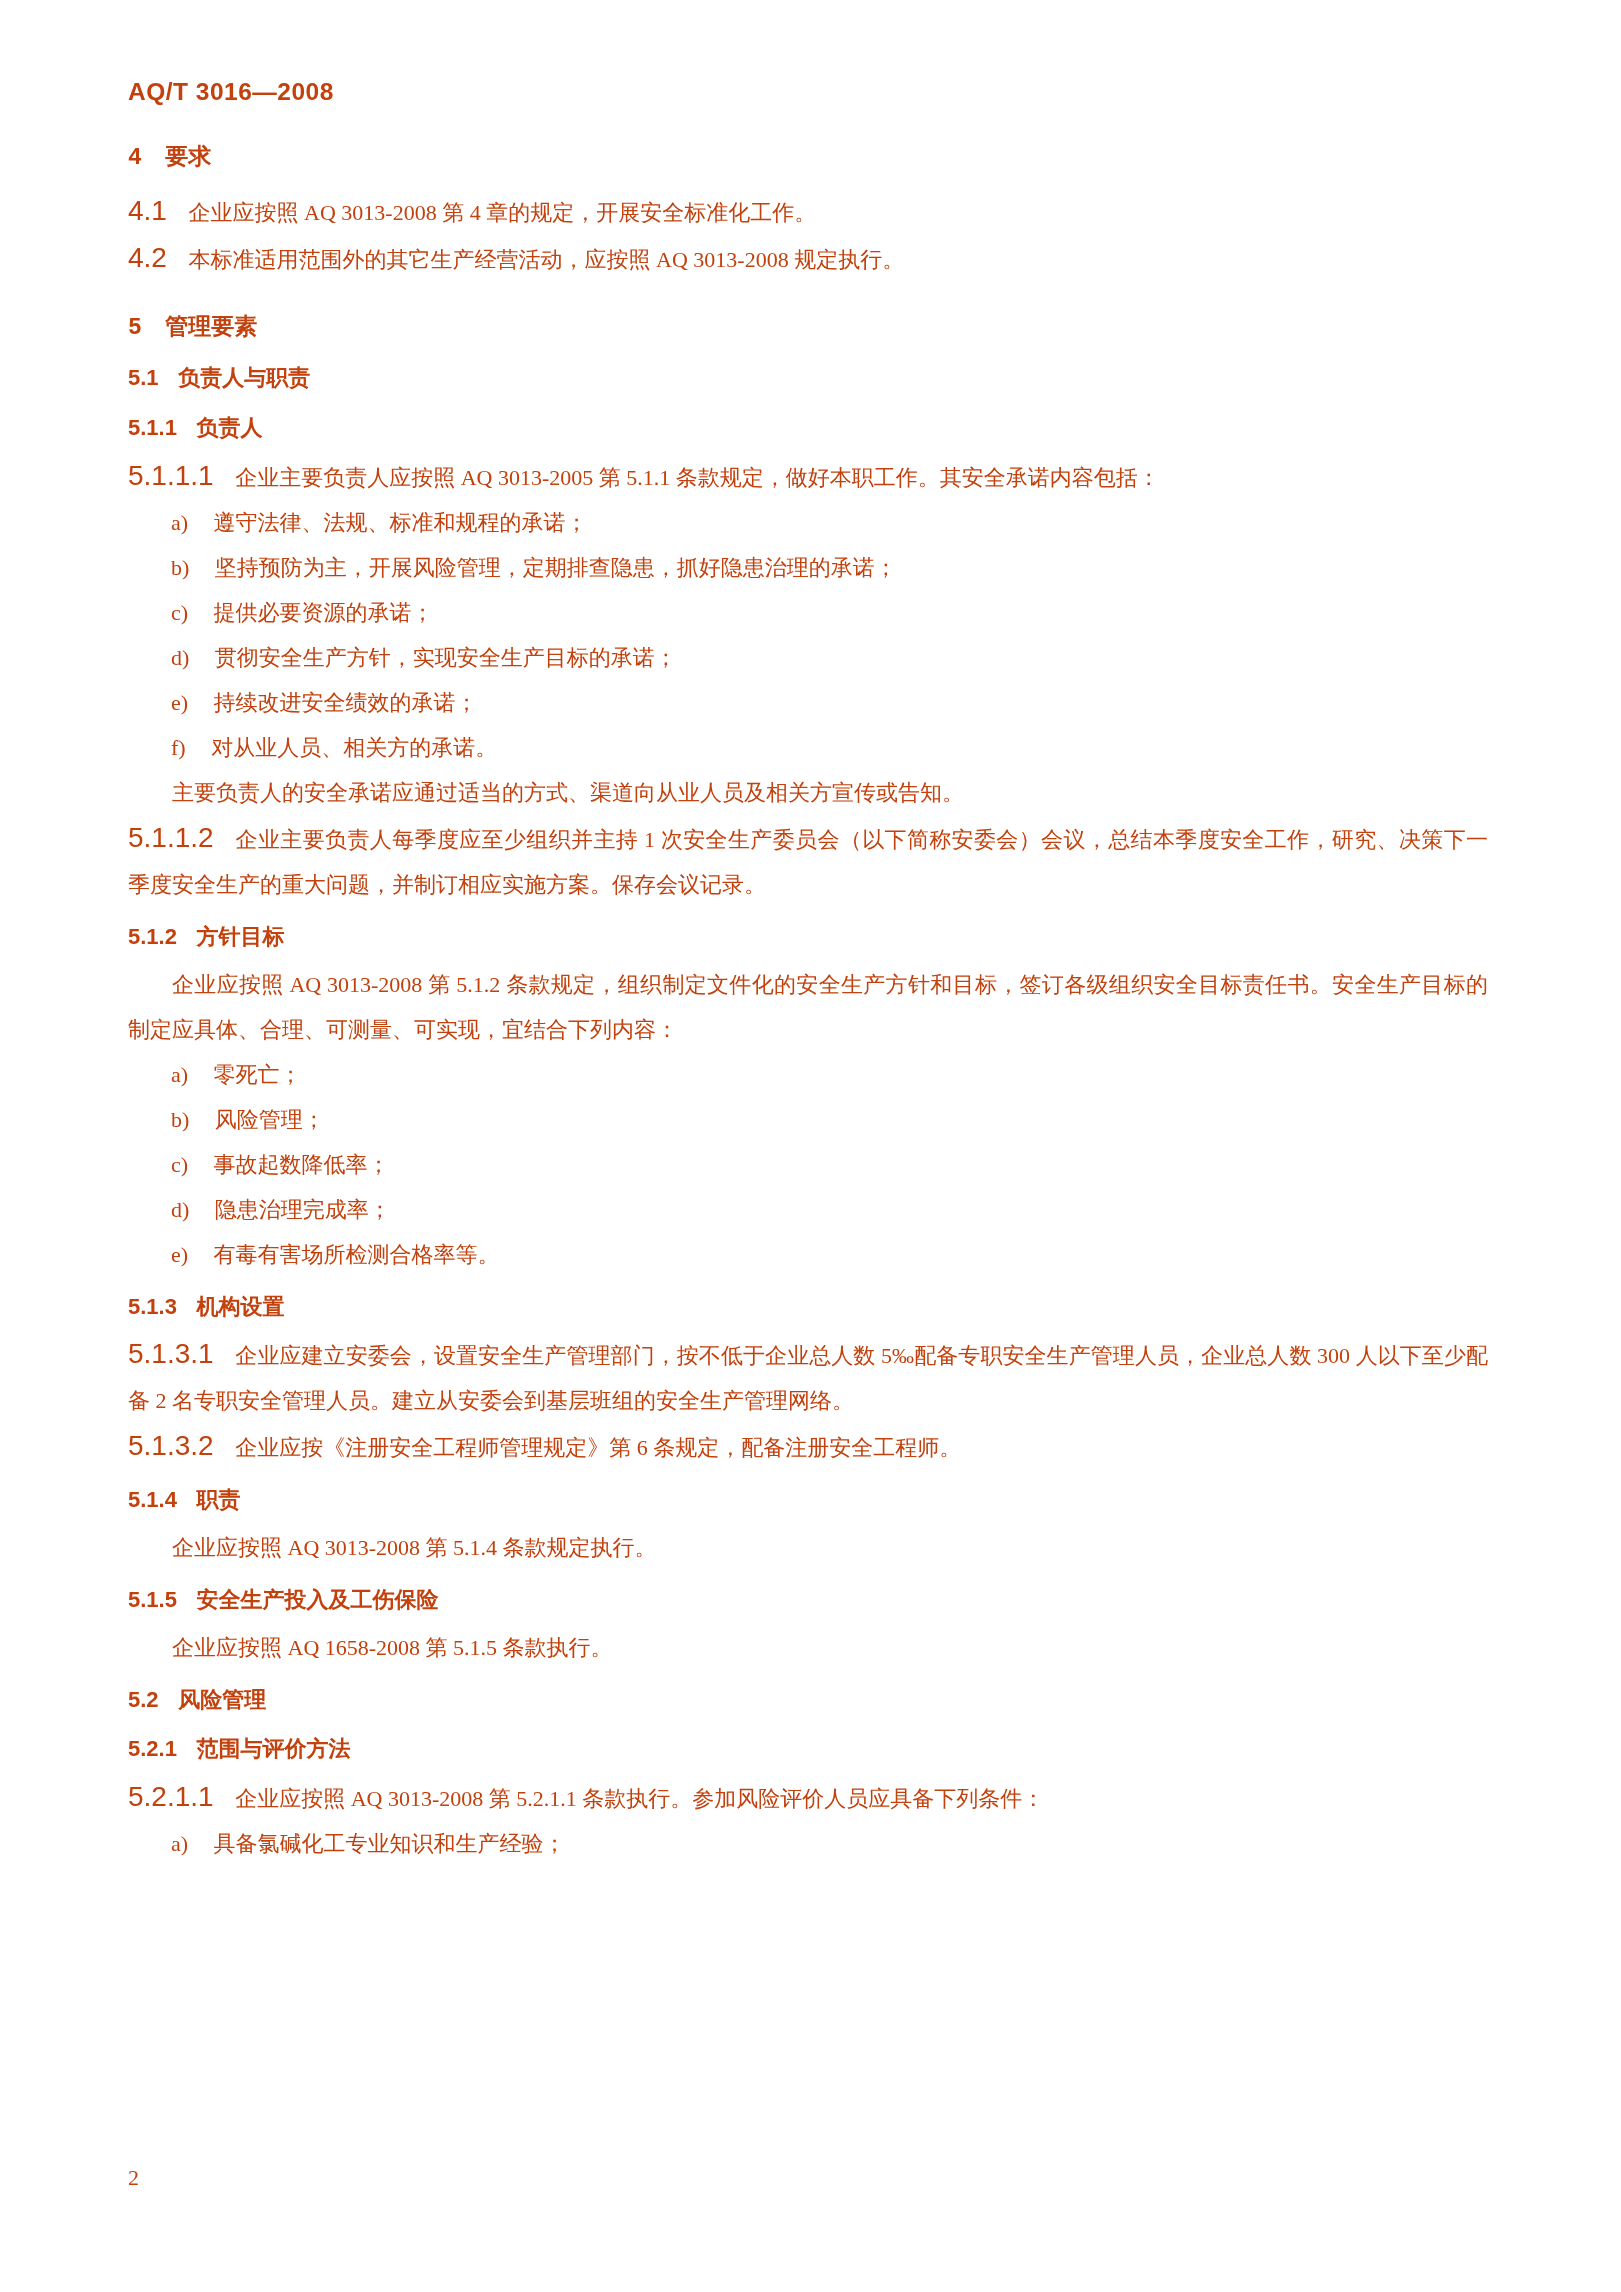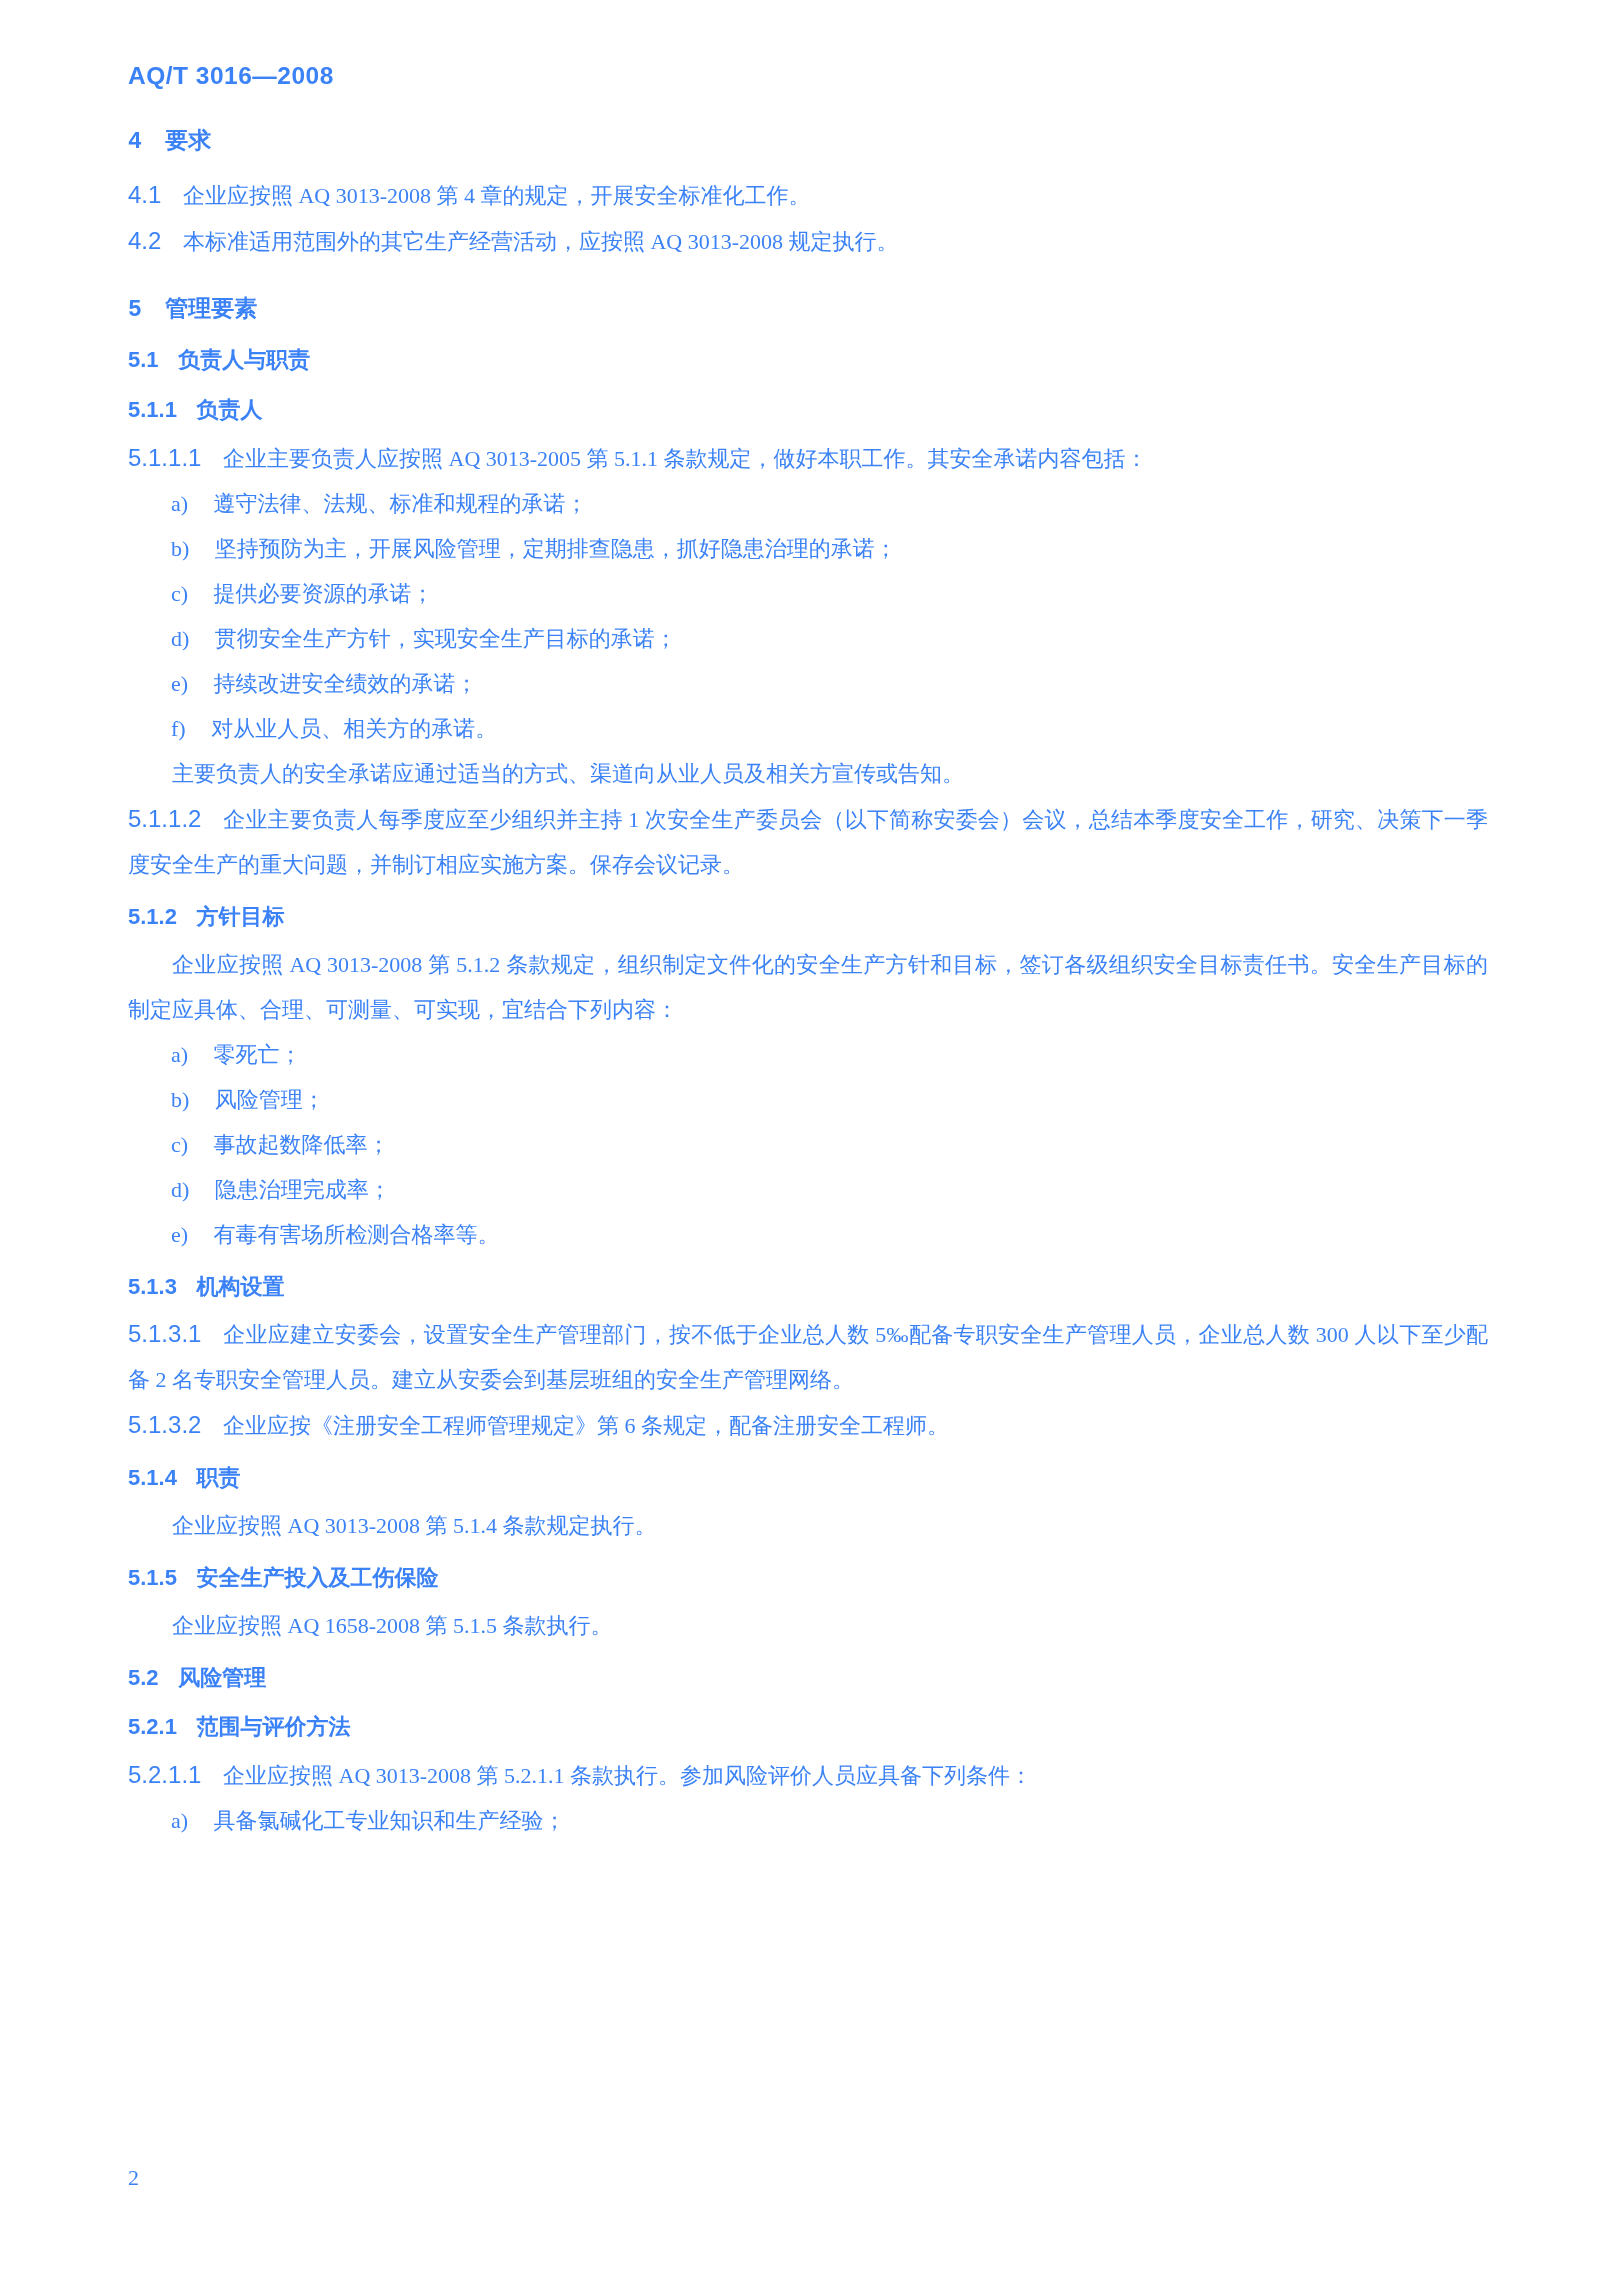--- a/index.html
+++ b/index.html
@@ -6,22 +6,22 @@
     margin: 0;
     padding: 0;
     background: #ffffff;
   }
   .page {
     position: relative;
     width: 1621px;
     height: 2293px;
     background: #ffffff;
     box-sizing: border-box;
-    padding: 62px 133px 0 128px;
-    color: #3b82f6;
+    padding: 78px 133px 0 128px;
+    color: #c2410c;
     font-family: "Liberation Serif", "DejaVu Serif", serif;
   }
   .doc-number {
     font-family: "Liberation Sans", "DejaVu Sans", sans-serif;
     font-weight: bold;
     font-size: 24.5px;
     letter-spacing: 0.5px;
     margin: 0;
   }
   .content {
@@ -45,21 +45,21 @@
     line-height: 41px;
   }
   h2.section .num { margin-right: 19.6px; }
   p.pnum, p.pindent, p.li {
     font-size: 22px;
     line-height: 45px;
     text-align: justify;
   }
   p.pnum .num {
     font-family: "Liberation Sans", "DejaVu Sans", sans-serif;
-    font-size: 24px;
+    font-size: 28px;
     margin-right: 21.6px;
     margin-top: 42px;
   }
   p.pindent {
     text-indent: 2em;
   }
   p.li {
     padding-left: 43px;
   }
   p.li .label {

